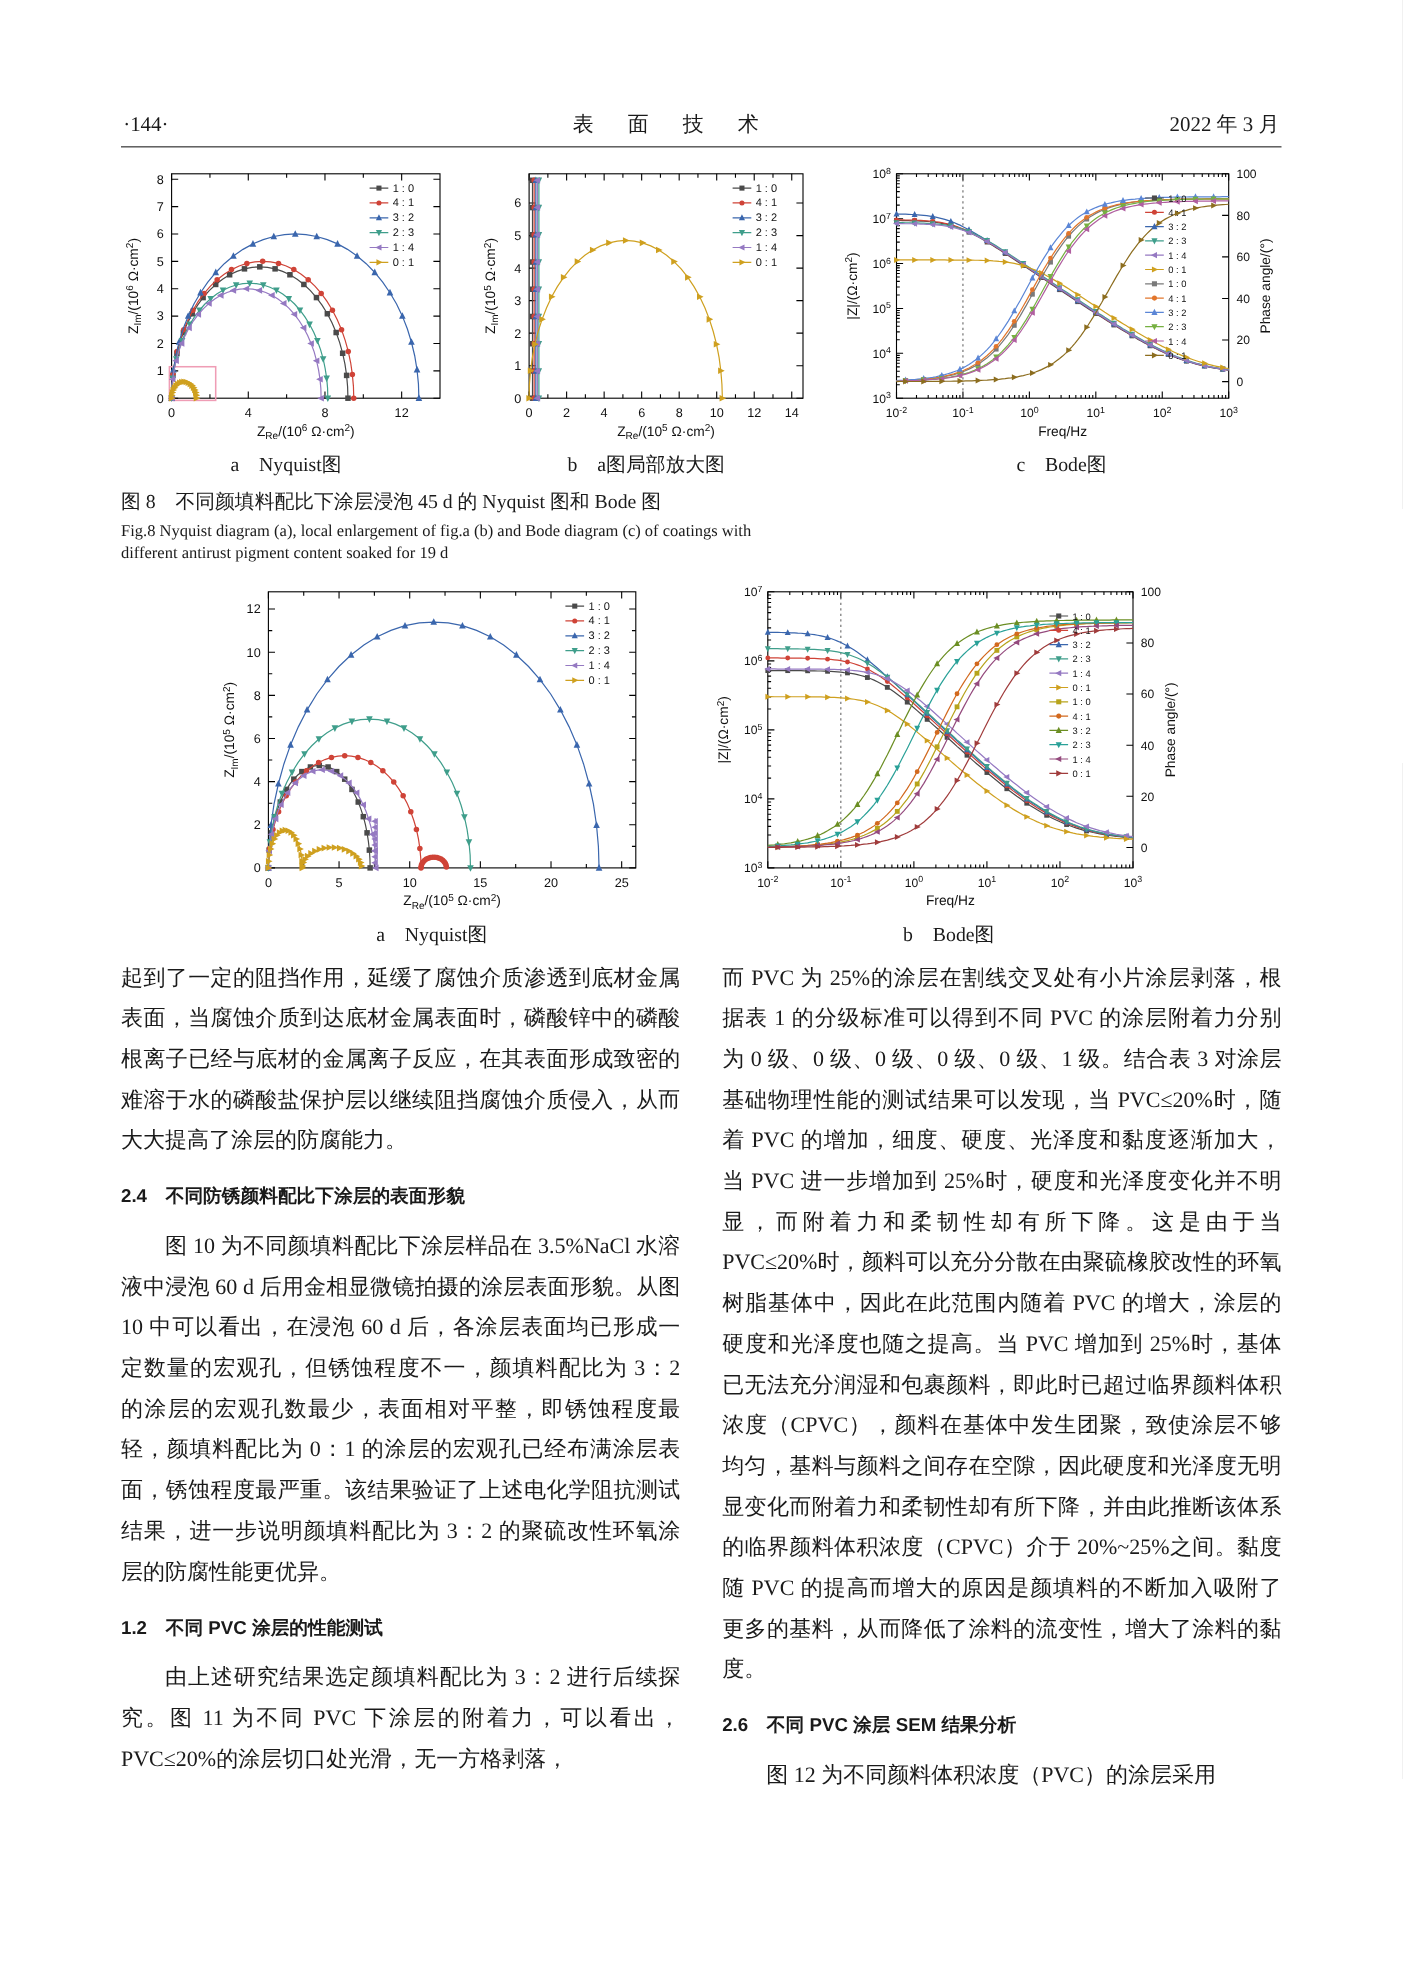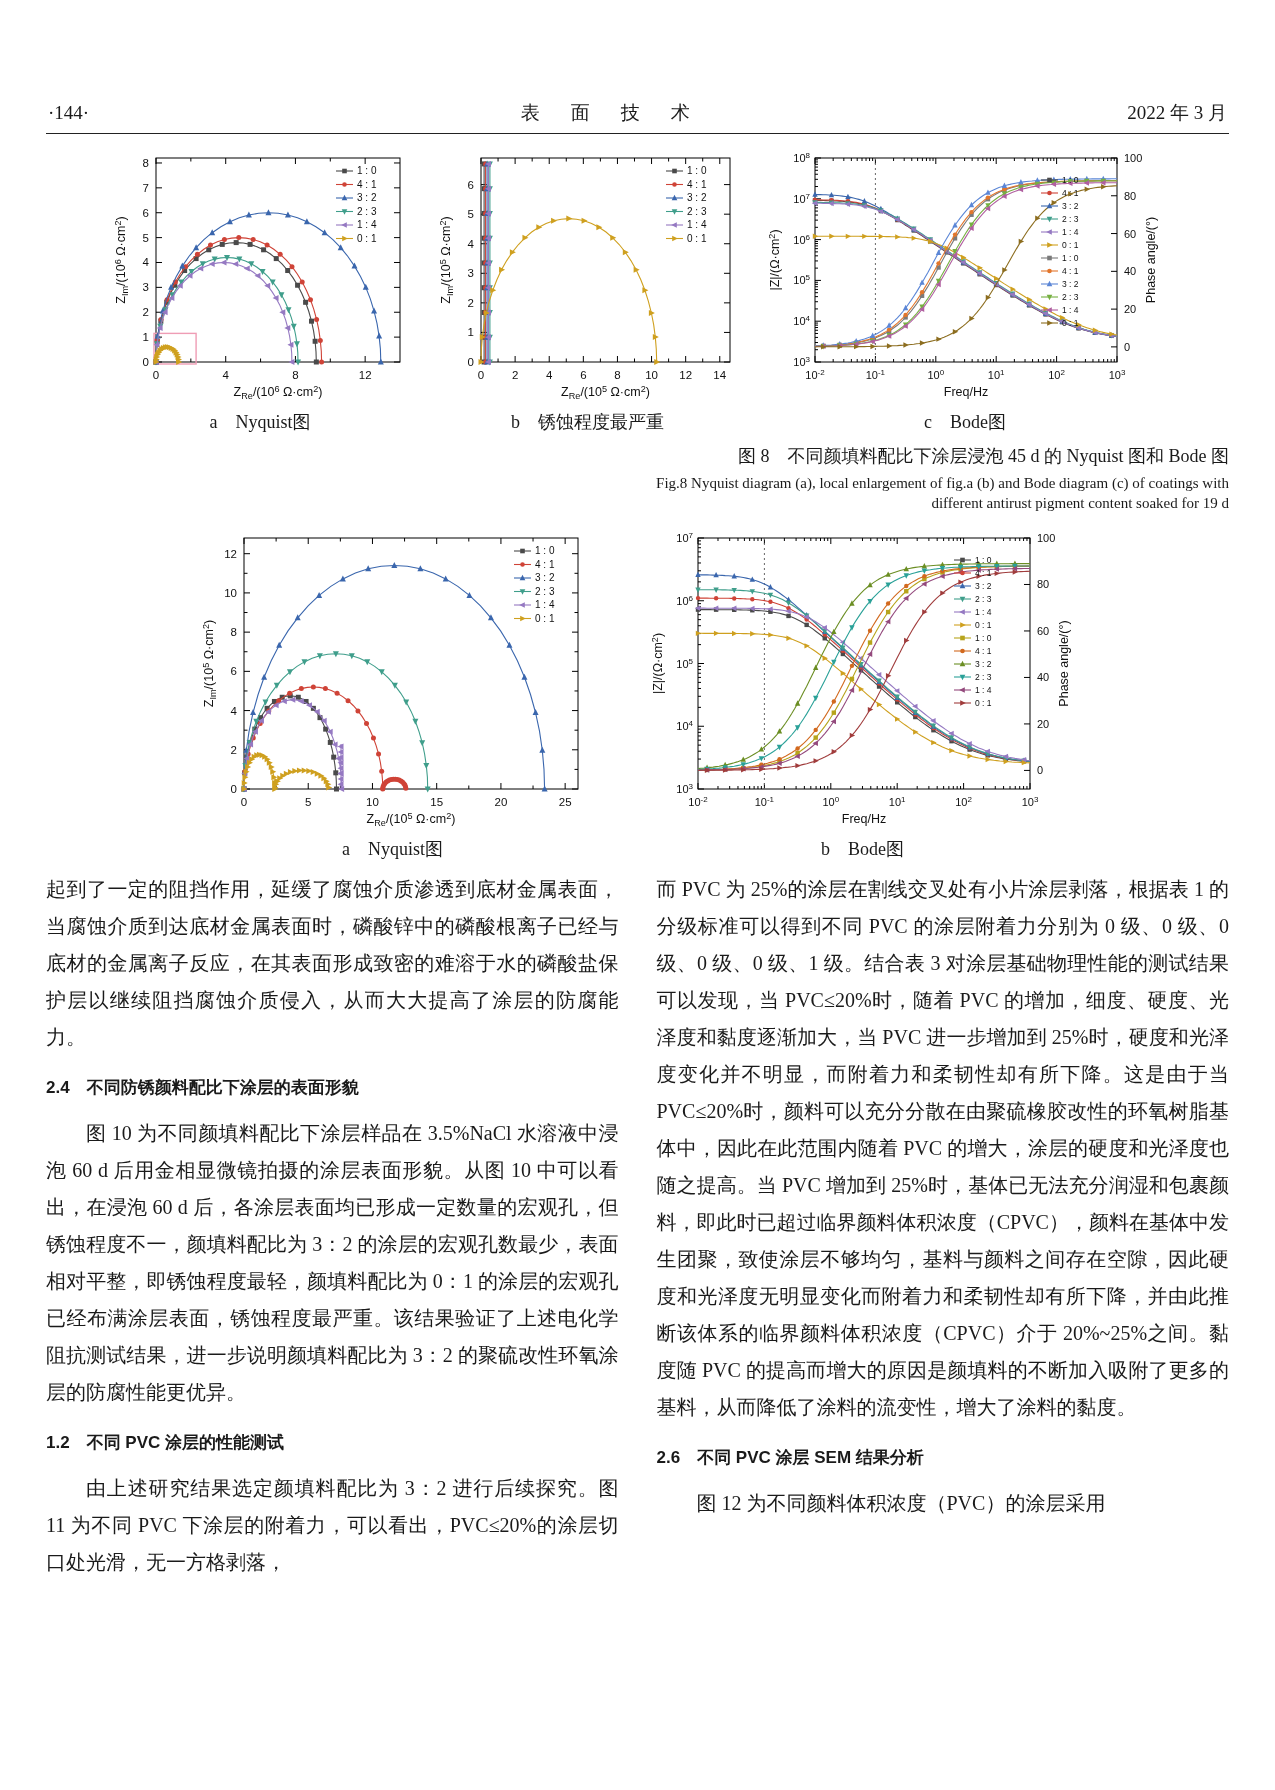--- a/index.html
+++ b/index.html
@@ -1,26 +1,26 @@
 <!DOCTYPE html>
 <html><head>
 <meta charset="utf-8">
 <style>
   *{margin:0;padding:0;box-sizing:border-box}
   html,body{background:#e8e8e8}
-  .page{width:1275px;height:1790px;background:#fff;margin:0 auto;padding:100px 46px 40px;overflow:hidden;color:#1a1a1a;font-family:"Liberation Serif",serif;position:relative}
+  .page{width:1275px;height:1790px;background:#fff;margin:0 auto;padding:100px 110px 40px;overflow:hidden;color:#1a1a1a;font-family:"Liberation Serif",serif;position:relative}
   .hdr{display:flex;justify-content:space-between;align-items:baseline;font-size:19px;padding:0 2px 7px}
   .hdr .jt{letter-spacing:6px}
   .hdr-rule{border-bottom:1.5px solid #222;margin-bottom:16px}
   .figrow{display:flex;justify-content:center;align-items:flex-end;gap:25px}
   .figrow9{gap:60px}
   .chartbox{display:flex;flex-direction:column;align-items:center}
   .chartmount svg{display:block}
   .sublabel{font-size:18px;margin-top:2px}
-  .caption{text-align:right;margin:10px 0 16px}
+  .caption{text-align:left;margin:10px 0 16px}
   .caption .cn{font-size:18px;margin-bottom:5px}
   .caption .en{font-size:15px;line-height:1.35}
   .bodycols{display:flex;gap:38px;margin-top:10px}
   .col{flex:1;font-size:20px;line-height:1.85;text-align:justify}
   .col p{text-indent:2em;margin:0}
   .col p.noindent{text-indent:0}
   .col h3{font-family:"Liberation Sans",sans-serif;font-size:17px;font-weight:700;margin:16px 0 12px;text-indent:0}
   svg text{font-family:"Liberation Sans",sans-serif;fill:#111}
 </style>
 </head>
@@ -378,21 +378,21 @@
             <path d="M239.5 64.8 L242.3 59.2 L236.7 59.2 Z" fill="#3f9e8b"></path>
             <text x="252" y="64.7" font-size="10">2 : 3</text>
             <line x1="231" y1="75" x2="248" y2="75" stroke="#9579c2" stroke-width="1.1"></line>
             <path d="M236.2 75 L241.8 72.2 L241.8 77.8 Z" fill="#9579c2"></path>
             <text x="252" y="78.2" font-size="10">1 : 4</text>
             <line x1="231" y1="88.5" x2="248" y2="88.5" stroke="#cfa01f" stroke-width="1.1"></line>
             <path d="M242.8 88.5 L237.2 85.7 L237.2 91.3 Z" fill="#cfa01f"></path>
             <text x="252" y="91.7" font-size="10">0 : 1</text>
           </svg>
         </div>
-      <div class="sublabel">b　锈蚀程度最严重</div>
+      <div class="sublabel">b　a图局部放大图</div>
     </div>
     <div class="chartbox">
       <div class="chartmount">
           <svg width="400" height="258" viewBox="0 0 400 258">
             <rect x="50" y="8" width="302" height="204" fill="none" stroke="#000" stroke-width="1"></rect>
             <line x1="50" y1="212" x2="50" y2="206" stroke="#000" stroke-width="1"></line>
             <line x1="50" y1="8" x2="50" y2="14" stroke="#000" stroke-width="1"></line>
             <text x="50" y="229" text-anchor="middle" font-size="11"><tspan dy="0">10</tspan><tspan dy="-4" font-size="73%">-2</tspan></text>
             <line x1="68.18221173810447" y1="212" x2="68.18221173810447" y2="209" stroke="#000" stroke-width="1"></line>
             <line x1="68.18221173810447" y1="8" x2="68.18221173810447" y2="11" stroke="#000" stroke-width="1"></line>

